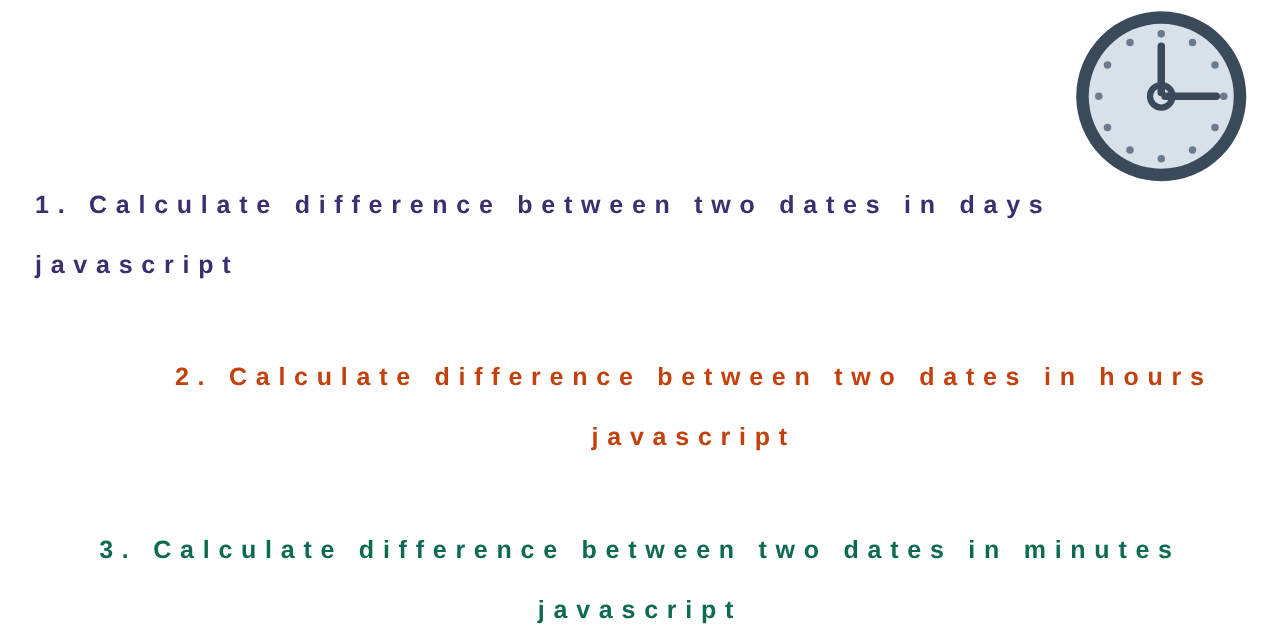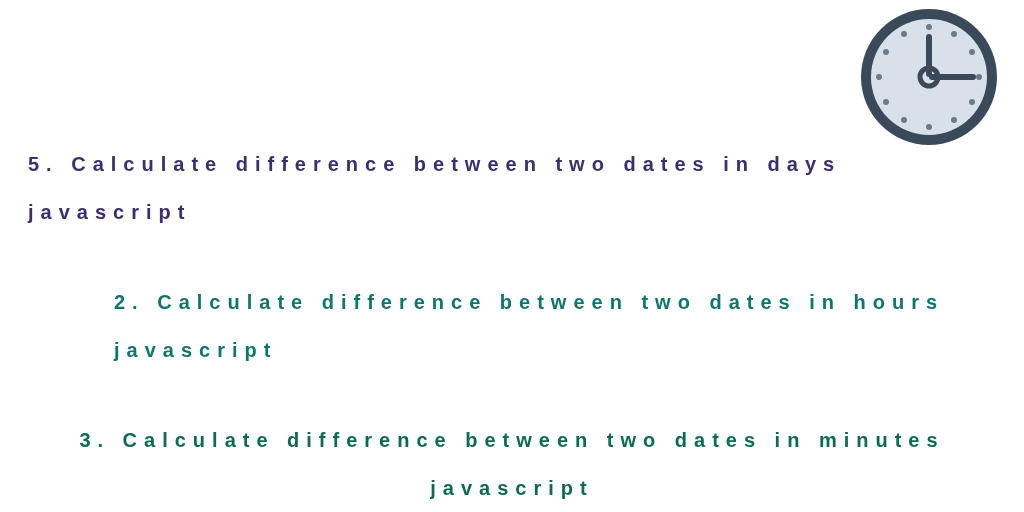--- a/index.html
+++ b/index.html
@@ -23,21 +23,21 @@
       right: 28px;
     }
     .list-item {
       font-weight: 700;
       letter-spacing: 0.35em;
       font-size: 20px;
       line-height: 2.4;
       margin-bottom: 42px;
     }
     .item-1 { color: #3d2e6f; }
-    .item-2 { color: #0f766e; padding-left: 86px; }
+    .item-2 { color: #c2410c; padding-left: 86px; text-align: center; }
     .item-3 { color: #0e6b53; text-align: center; }
   </style>
 </head>
 <body>
 
 <div class="clock-container">
   <svg width="150" height="150" viewBox="0 0 150 150">
     <circle cx="75" cy="75" r="68" fill="#3b4a5a"></circle>
     <circle cx="75" cy="75" r="58" fill="#d8e1ea"></circle>
 
@@ -58,16 +58,16 @@
 
     <rect x="72" y="32" width="6" height="43" rx="3" fill="#3b4a5a"></rect>
 
     <rect x="75" y="72" width="47" height="6" rx="3" fill="#3b4a5a"></rect>
 
     <circle cx="75" cy="75" r="9" fill="none" stroke="#3b4a5a" stroke-width="5"></circle>
   </svg>
 </div>
 
 <div class="list-container">
-  <div class="list-item item-1">5. Calculate difference between two dates in days javascript</div>
+  <div class="list-item item-1">1. Calculate difference between two dates in days javascript</div>
   <div class="list-item item-2">2. Calculate difference between two dates in hours javascript</div>
   <div class="list-item item-3">3. Calculate difference between two dates in minutes javascript</div>
 </div>
 
 </body></html>

